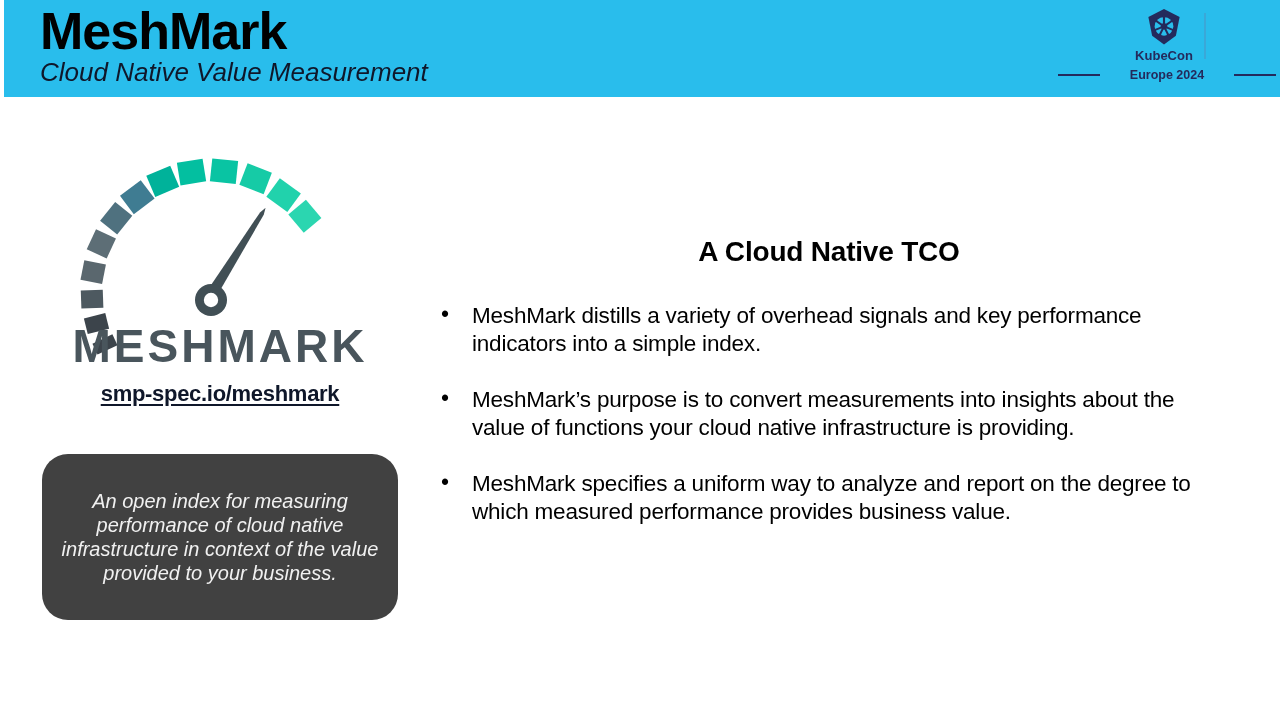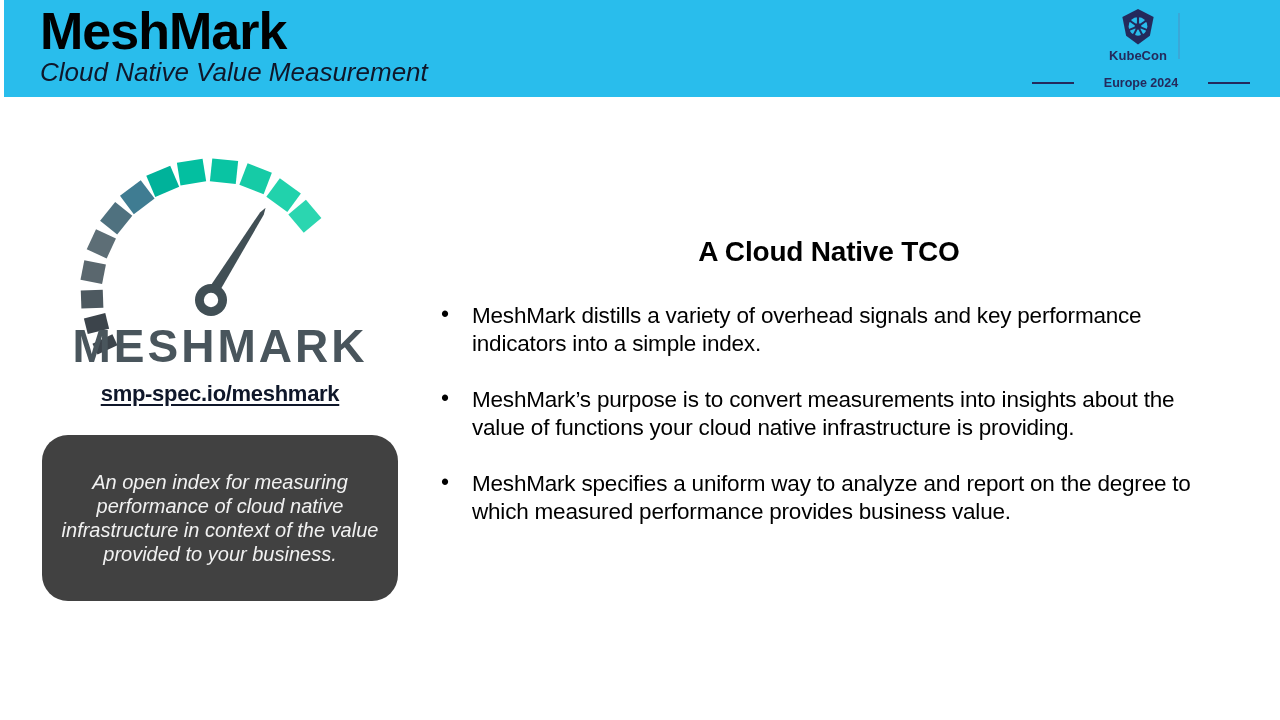--- a/index.html
+++ b/index.html
@@ -43,21 +43,21 @@
     color: #0f172a;
     line-height: 30px;
     letter-spacing: 0px;
     white-space: nowrap;
     margin-top: -3px;
   }
 
   
   #conference-logo {
     position: absolute;
-    right: 30px;
+    right: 4px;
     top: 6px;
     width: 218px;
     height: 86px;
   }
   .conf-row {
     display: flex;
     align-items: flex-end;
     justify-content: center;
     height: 58px;
   }
@@ -84,21 +84,21 @@
   #conf-divider {
     width: 2px;
     height: 46px;
     background: #3aa8d8;
     margin: 0 2px 5px 2px;
   }
   #conf-edition-row {
     display: flex;
     align-items: center;
     justify-content: center;
-    margin-top: 12px;
+    margin-top: 4px;
     gap: 21px;
   }
   .conf-rule {
     height: 2px;
     background: #242a5c;
     flex: 1;
   }
   #conf-edition {
     font-size: 12.5px;
     font-weight: 700;
@@ -124,21 +124,21 @@
     text-align: center;
     font-size: 22px;
     font-weight: 700;
     color: #0f172a;
     text-decoration: underline;
     text-underline-offset: 3px;
     margin-top: 6px;
     letter-spacing: -0.3px;
   }
   #tagline-box {
-    margin-top: 28px;
+    margin-top: 47px;
     width: 356px;
     height: 166px;
     background: #414141;
     border-radius: 26px;
     display: flex;
     align-items: center;
     justify-content: center;
     box-sizing: border-box;
     padding: 0 18px;
   }

